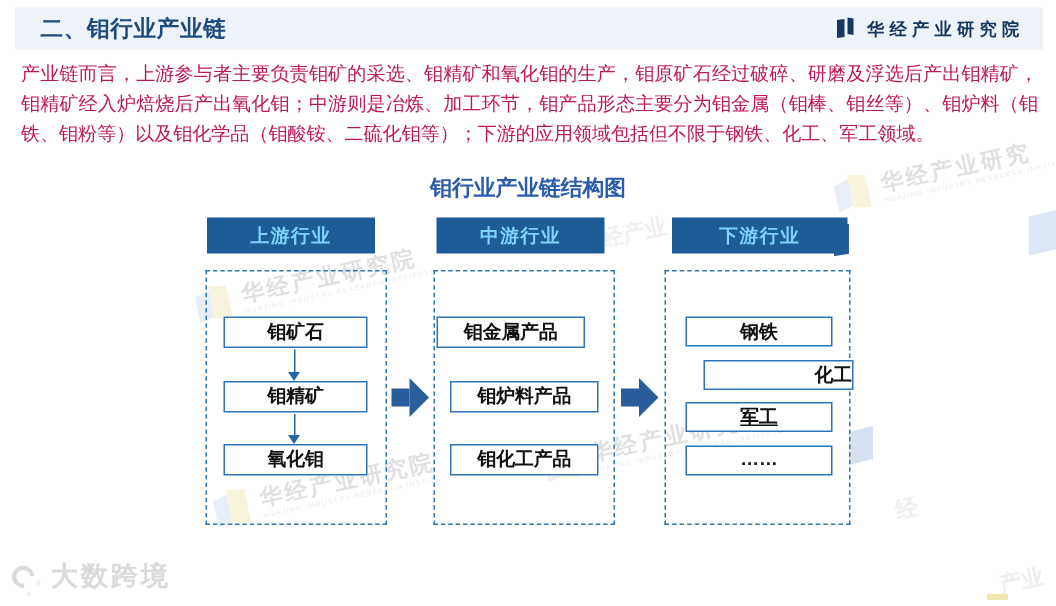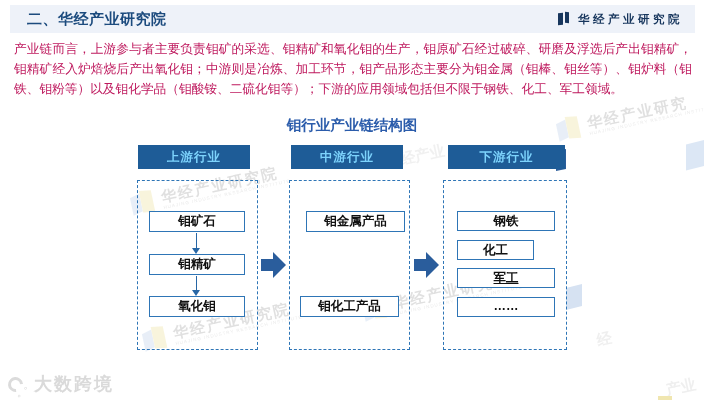--- a/index.html
+++ b/index.html
@@ -105,21 +105,21 @@
   </div>
   <div class="wm-shape" style="left:556px;top:150px;width:10px;height:20px;background:#2b5d9b;transform:skewY(-10deg);"></div>
   <div class="wm-shape" style="left:566px;top:286px;width:16px;height:22px;background:#d6e2f2;transform:skewY(-14deg);"></div>
   <div class="wm-shape" style="left:686px;top:142px;width:20px;height:26px;background:#dce7f5;transform:skewY(-14deg);"></div>
   <div class="wm-faint" style="left:400px;top:146px;font-size:15px;opacity:.5;">经产业</div>
   <div class="wm-faint" style="left:597px;top:330px;font-size:15px;opacity:.55;">经</div>
   <div class="wm-faint" style="left:666px;top:378px;font-size:15px;opacity:.55;">产业</div>
   <div class="wm-shape" style="left:658px;top:396px;width:14px;height:4px;background:#f0e6b0;"></div>
 
   <div class="header-band">
-    <div class="page-title">二、华经产业研究院</div>
+    <div class="page-title">二、钼行业产业链</div>
     <div class="brand">
       <span class="brand-flag">
           <span class="f1"></span>
           <span class="f2"></span>
         </span>
       <span class="brand-name">华经产业研究院</span>
     </div>
   </div>
 
   <div class="intro">产业链而言，上游参与者主要负责钼矿的采选、钼精矿和氧化钼的生产，钼原矿石经过破碎、研磨及浮选后产出钼精矿，钼精矿经入炉焙烧后产出氧化钼；中游则是冶炼、加工环节，钼产品形态主要分为钼金属（钼棒、钼丝等）、钼炉料（钼铁、钼粉等）以及钼化学品（钼酸铵、二硫化钼等）；下游的应用领域包括但不限于钢铁、化工、军工领域。</div>
@@ -145,32 +145,33 @@
       </div>
     <div class="ibox" style="left:11px;top:115px;width:96px;">氧化钼</div>
   </div>
 
   <div class="harrow" style="left:261px;top:252px;">
       <span class="shaft"></span>
       <span class="head"></span>
     </div>
 
   <div class="col-box" style="left:289px;width:121px;">
-    <div class="ibox" style="left:16px;top:30px;width:99px;">钼金属产品</div>
+    <div class="ibox" style="left:1px;top:30px;width:99px;">钼金属产品</div>
+    <div class="ibox" style="left:10px;top:73px;width:99px;">钼炉料产品</div>
     <div class="ibox" style="left:10px;top:115px;width:99px;">钼化工产品</div>
   </div>
 
   <div class="harrow" style="left:414px;top:252px;">
       <span class="shaft"></span>
       <span class="head"></span>
     </div>
 
   <div class="col-box" style="left:443px;width:124px;">
     <div class="ibox" style="left:13px;top:30px;width:98px;height:20px;line-height:18px;">钢铁</div>
-    <div class="ibox" style="left:13px;top:59px;width:77px;height:20px;line-height:18px;">化工</div>
+    <div class="ibox" style="left:25px;top:59px;width:100px;height:20px;line-height:18px;text-align:right;">化工</div>
     <div class="ibox" style="left:13px;top:87px;width:98px;height:20px;line-height:18px;text-decoration:underline;">军工</div>
     <div class="ibox" style="left:13px;top:116px;width:98px;height:20px;line-height:16px;">……</div>
   </div>
 
 
   <div class="dashu">
     <span class="ds-ic">
         <span class="ds-dots">°°</span>
       </span>
     <span class="ds-tx">大数跨境</span>

